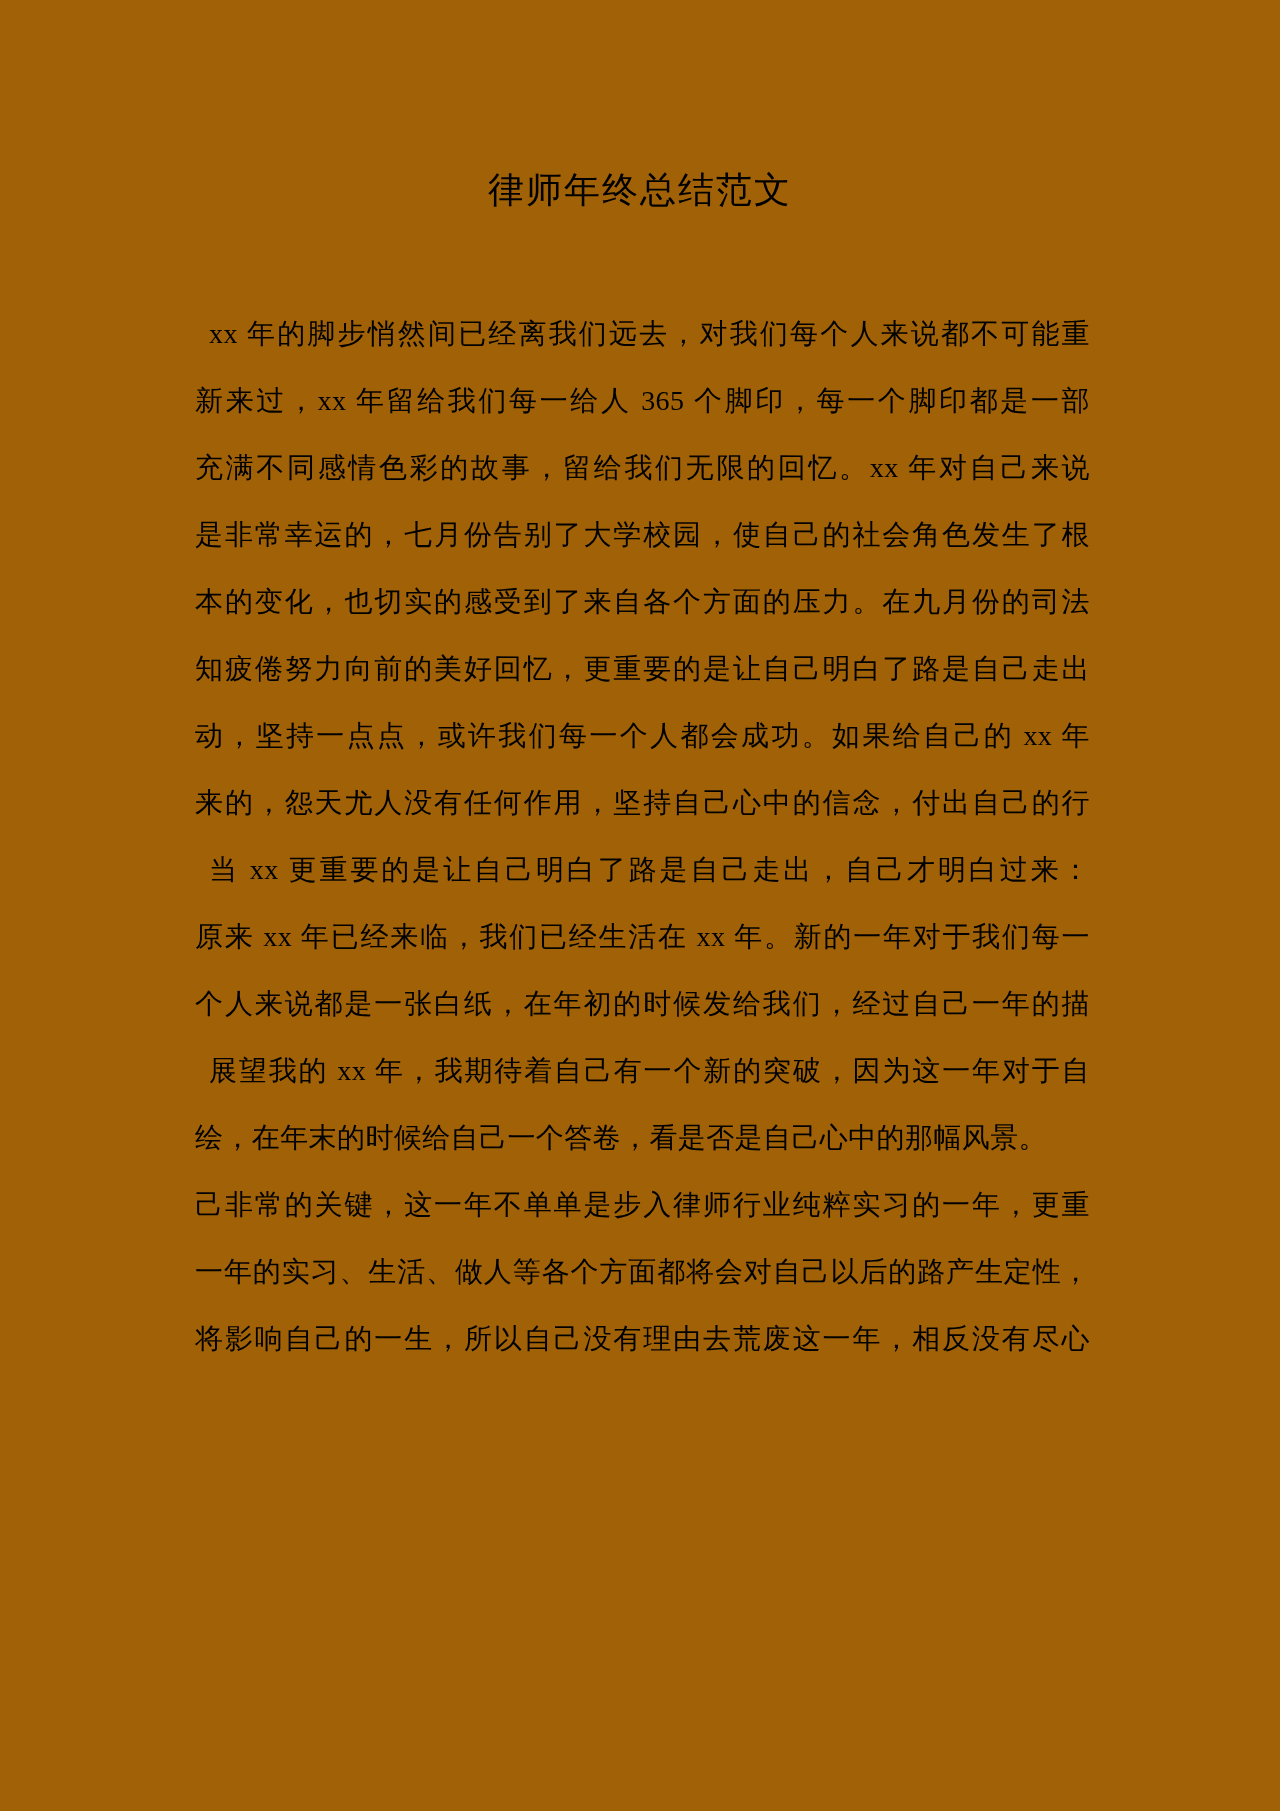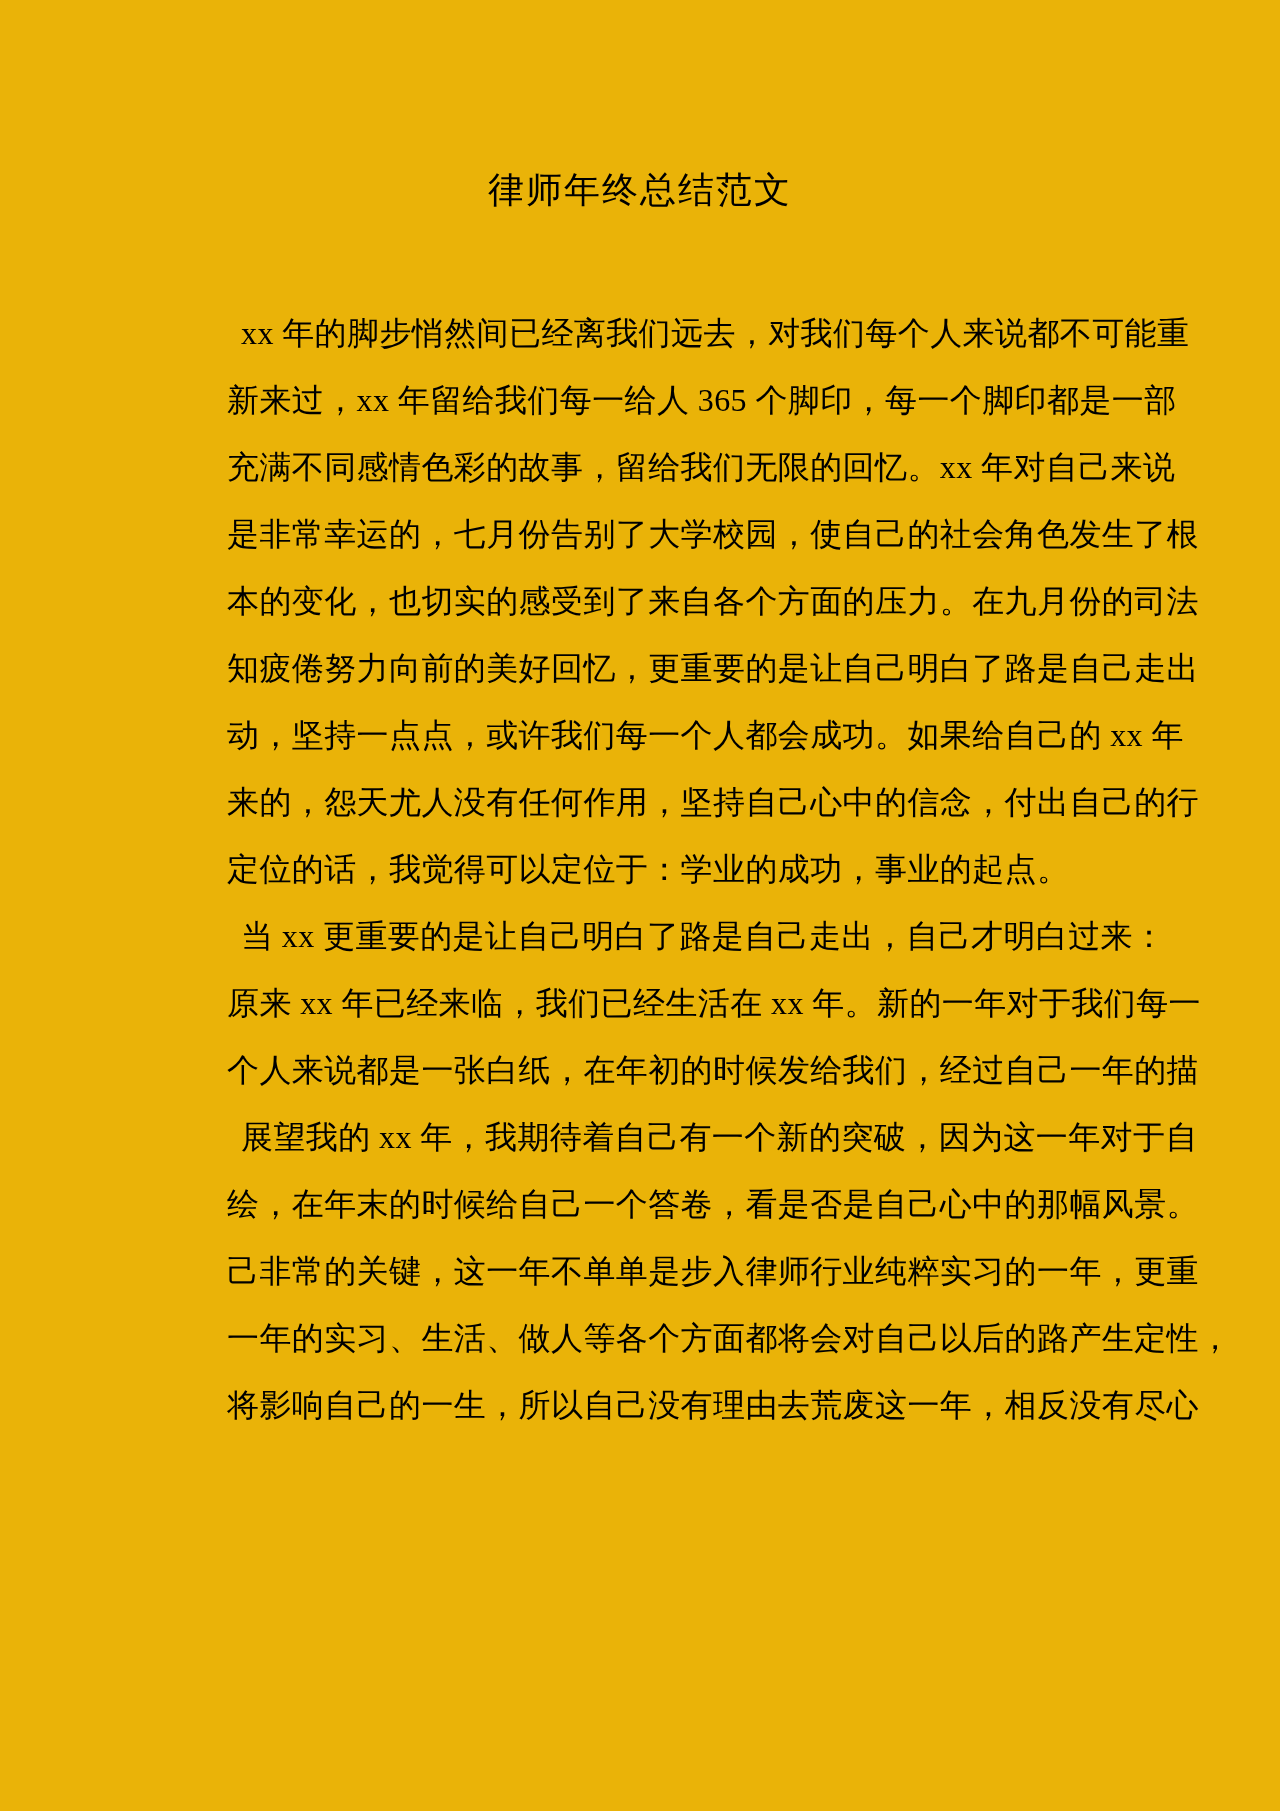--- a/index.html
+++ b/index.html
@@ -14,21 +14,21 @@
     overflow: hidden;
     color: #000000;
     font-family: "Liberation Serif", "DejaVu Serif", serif;
   }
   .page {
     position: absolute;
     left: 0;
     top: 0;
     width: 1280px;
     height: 1811px;
-    background: #eab308;
+    background: #a16207;
   }
   .title {
     position: absolute;
     left: 0;
     width: 1280px;
     top: 160px;
     text-align: center;
     font-size: 36px;
     line-height: 60px;
     letter-spacing: 2px;
@@ -38,26 +38,25 @@
   .body {
     position: absolute;
     left: 195px;
     top: 300px;
     width: 895px;
   }
   .line {
     display: block;
     height: 67px;
     line-height: 67px;
-    font-size: 32px;
+    font-size: 28px;
     white-space: nowrap;
     text-align: justify;
     text-align-last: justify;
     letter-spacing: 0.4px;
-    margin-left: 32px;
   }
   .line.indent {
     padding-left: 14px;
   }
   .line.last {
     text-align-last: left;
   }
 </style>
 </head>
 <body>
@@ -67,21 +66,20 @@
 
   <div class="body">
     <span class="line indent">xx 年的脚步悄然间已经离我们远去，对我们每个人来说都不可能重</span>
     <span class="line">新来过，xx 年留给我们每一给人 365 个脚印，每一个脚印都是一部</span>
     <span class="line">充满不同感情色彩的故事，留给我们无限的回忆。xx 年对自己来说</span>
     <span class="line">是非常幸运的，七月份告别了大学校园，使自己的社会角色发生了根</span>
     <span class="line">本的变化，也切实的感受到了来自各个方面的压力。在九月份的司法</span>
     <span class="line">知疲倦努力向前的美好回忆，更重要的是让自己明白了路是自己走出</span>
     <span class="line">动，坚持一点点，或许我们每一个人都会成功。如果给自己的 xx 年</span>
     <span class="line">来的，怨天尤人没有任何作用，坚持自己心中的信念，付出自己的行</span>
-    <span class="line last">定位的话，我觉得可以定位于：学业的成功，事业的起点。</span>
     <span class="line indent">当 xx 更重要的是让自己明白了路是自己走出，自己才明白过来：</span>
     <span class="line">原来 xx 年已经来临，我们已经生活在 xx 年。新的一年对于我们每一</span>
     <span class="line">个人来说都是一张白纸，在年初的时候发给我们，经过自己一年的描</span>
     <span class="line indent">展望我的 xx 年，我期待着自己有一个新的突破，因为这一年对于自</span>
     <span class="line last">绘，在年末的时候给自己一个答卷，看是否是自己心中的那幅风景。</span>
     <span class="line">己非常的关键，这一年不单单是步入律师行业纯粹实习的一年，更重</span>
     <span class="line">一年的实习、生活、做人等各个方面都将会对自己以后的路产生定性，</span>
     <span class="line">将影响自己的一生，所以自己没有理由去荒废这一年，相反没有尽心</span>
   </div>
 </div>

